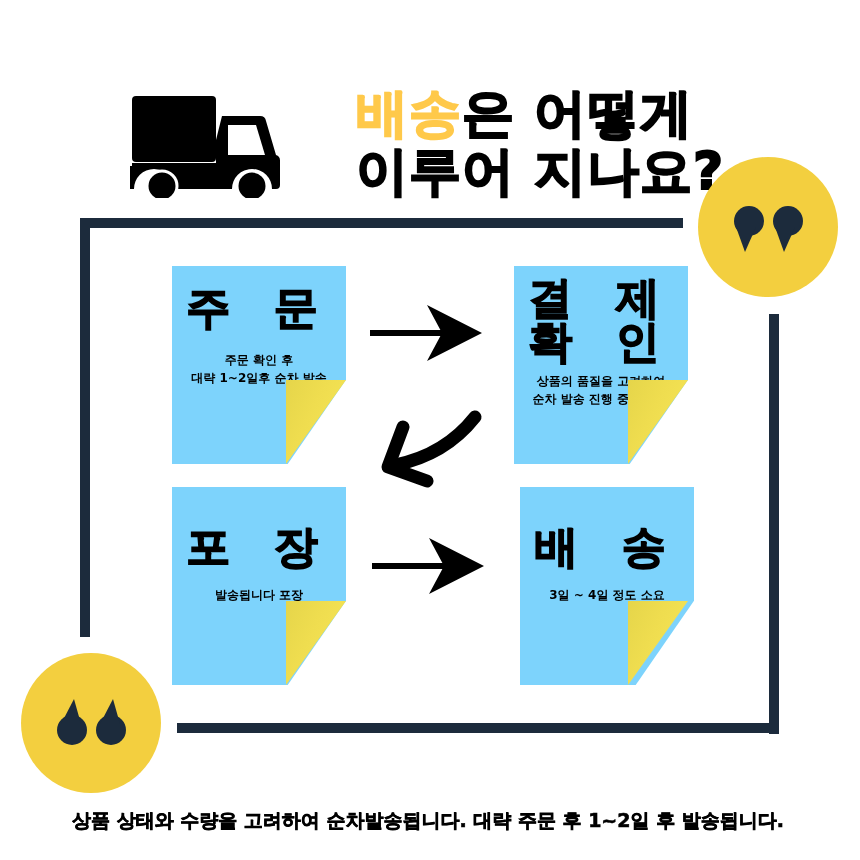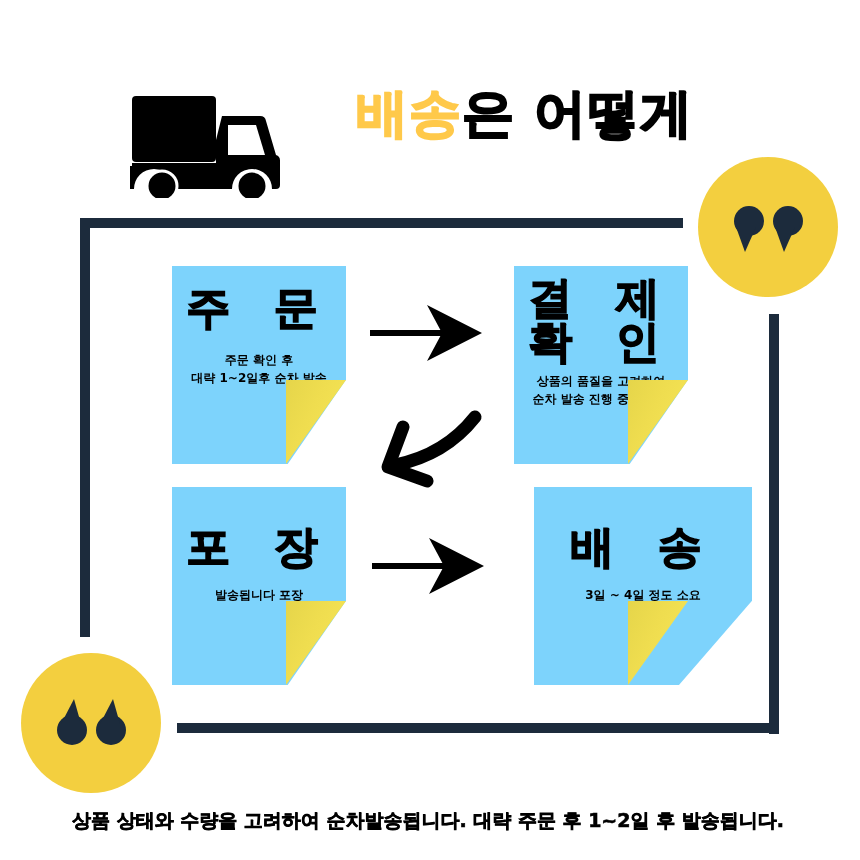--- a/index.html
+++ b/index.html
@@ -67,20 +67,21 @@
   <rect x="2" y="2" width="84" height="66" rx="4" fill="#000"></rect>
   <path d="M92 22 h38 a6 6 0 0 1 6 5 l10 34 a6 6 0 0 1 4 6 v24 a4 4 0 0 1 -4 4 h-4 a20 20 0 0 0 -40 0 h-58 a20 20 0 0 0 -40 0 h-4 a2 2 0 0 1 -2 -2 v-21 h88 v-26 z" fill="#000"></path>
   <path d="M98 31 h28 l9 30 h-37 z" fill="#fff"></path>
   <rect x="2" y="69" width="88" height="6" fill="#000"></rect>
   <circle cx="32" cy="92" r="15" fill="#000" stroke="#fff" stroke-width="3"></circle>
   <circle cx="122" cy="92" r="15" fill="#000" stroke="#fff" stroke-width="3"></circle>
 </svg>
 
 <div class="title">
   <div><span class="hl">배송</span><span>은 어떻게</span></div>
+  <div>이루어 지나요?</div>
 </div>
 
 <div class="quote-circle" style="left:698px; top:157px;">
   <svg width="140" height="140" viewBox="0 0 140 140" style="position:absolute;left:0;top:0;">
     <g fill="#1c2b3c">
       <circle cx="51" cy="64" r="15"></circle>
       <path d="M38 70 L58 70 L47 95 Z"></path>
       <circle cx="90" cy="64" r="15"></circle>
       <path d="M77 70 L97 70 L86 95 Z"></path>
     </g>
@@ -118,21 +119,21 @@
 <div class="note-fold" style="left:628px; top:380px; height:84px;"></div>
 
 <div class="note" style="left:172px; top:487px;">
   <div class="head" style="top:36px;">포 장</div>
   <div class="desc" style="top:99px;">
     <div>발송됩니다 포장</div>
   </div>
 </div>
 <div class="note-fold" style="left:286px; top:601px; height:84px;"></div>
 
-<div class="note" style="left:534px; top:487px;padding-left:44px;">
+<div class="note" style="left:520px; top:487px;">
   <div class="head" style="top:36px;">배 송</div>
   <div class="desc" style="top:99px;">
     <div>3일 ~ 4일 정도 소요</div>
   </div>
 </div>
 <div class="note-fold" style="left:628px; top:601px; height:84px;"></div>
 
 <svg class="abs" style="left:370px; top:305px;" width="115" height="60" viewBox="0 0 115 60">
   <rect x="0" y="25" width="80" height="6" fill="#000"></rect>
   <path d="M57 0 L112 28 L57 56 L72 28 Z" fill="#000"></path>

